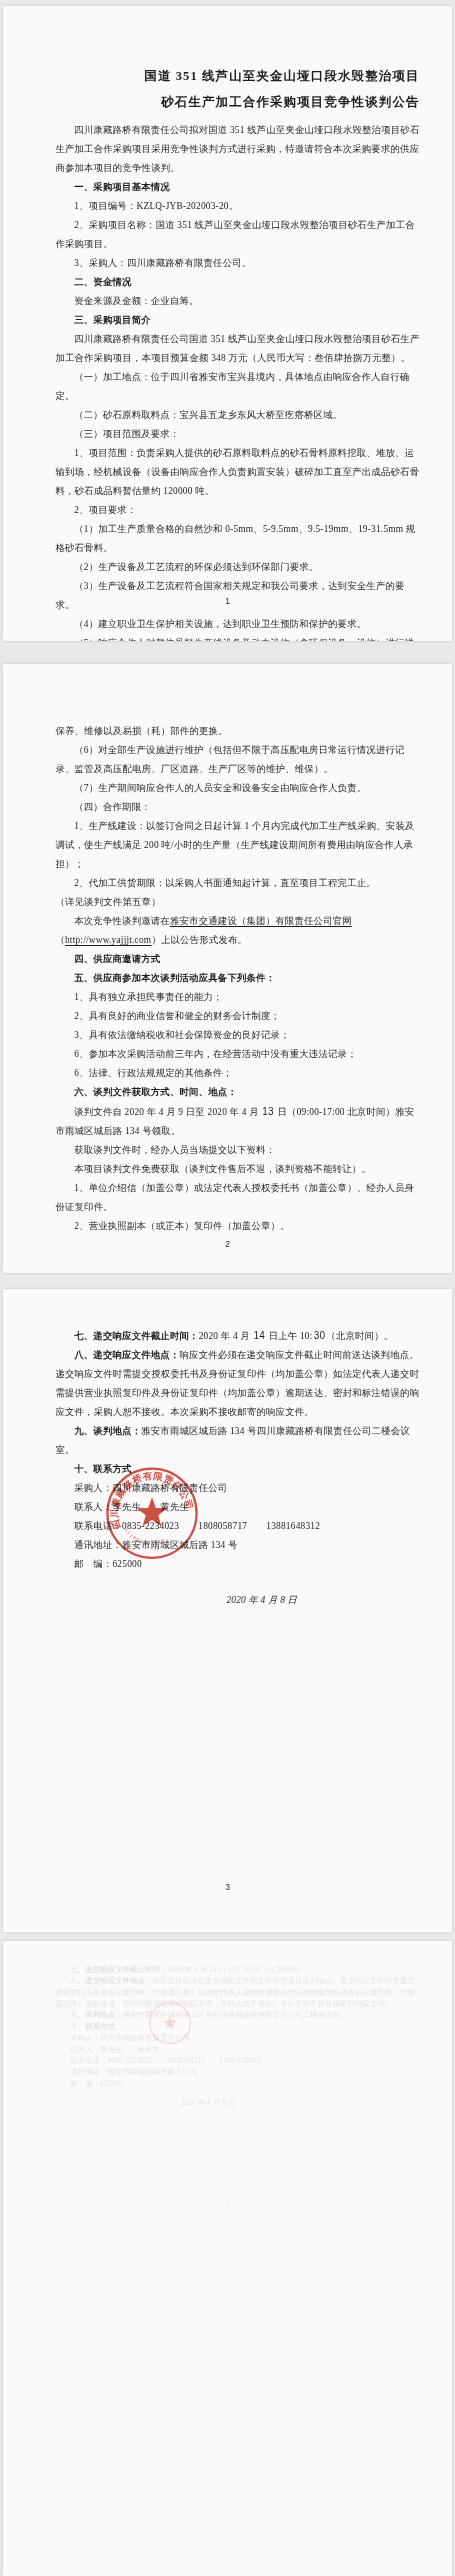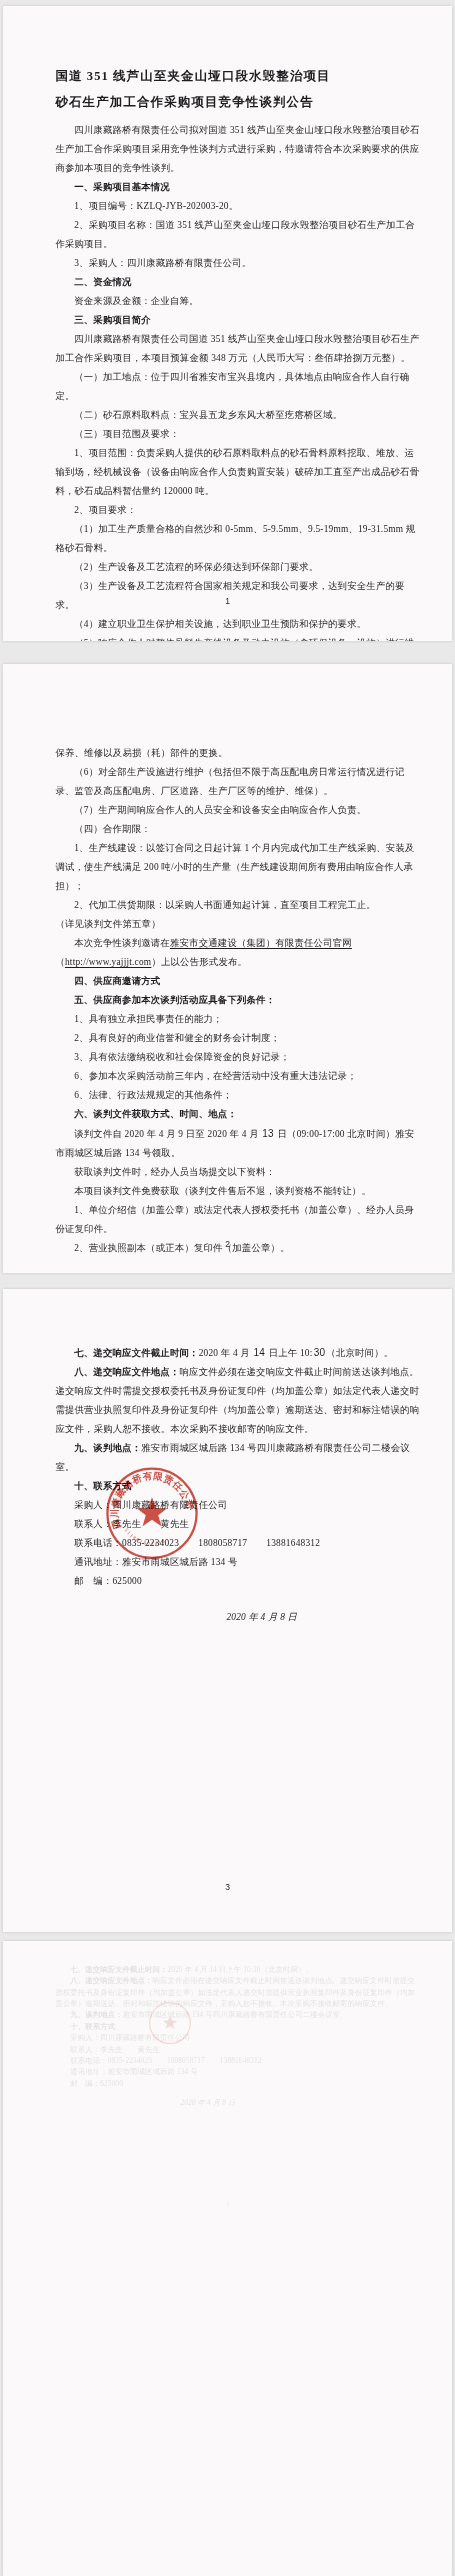--- a/index.html
+++ b/index.html
@@ -5,23 +5,23 @@
   html,body{margin:0;padding:0;}
   body{background:#e9e9e9;font-family:"Liberation Serif","DejaVu Serif",serif;color:#1d1d20;}
   .doc{width:455px;margin:0 auto;padding-top:5.7px;}
   .page{position:relative;background:#fbf9f9;margin:0 3.4px;box-shadow:0 0 2.8px rgba(0,0,0,.16);overflow:hidden;}
   .page1{height:635px;margin-bottom:23px;}
   .page2{height:609px;margin-bottom:16px;}
   .page3{height:643px;margin-bottom:9px;}
   .page4{height:636px;}
   .content{padding:0 32px 0 52px;font-size:9.4px;line-height:19px;letter-spacing:0.2px;}
   .page1 .content{padding-top:57px;}
-  .page2 .content{padding-top:80px;}
-  .page3 .content{padding-top:54px;}
-  .title{font-size:12.5px;font-weight:bold;text-align:left;line-height:26px;margin:0 0 6.8px 0;letter-spacing:1.1px;}
+  .page2 .content{padding-top:58px;}
+  .page3 .content{padding-top:37px;}
+  .title{font-size:12.5px;font-weight:bold;text-align:right;line-height:26px;margin:0 0 6.8px 0;letter-spacing:1.1px;}
   .title span{display:block;}
   p{margin:0;}
   .ind{text-indent:2em;}
   .bold{font-weight:bold;}
   .fill{font-family:"Liberation Sans","DejaVu Sans",sans-serif;background:#ffffff;padding:0 1.1px;font-size:10px;}
   .u{text-decoration:underline;text-underline-offset:2.3px;}
   .pageno{position:absolute;left:0;right:0;text-align:center;font-size:8.5px;font-family:"Liberation Sans",sans-serif;}
   .page1 .pageno{bottom:35px;}
   .page2 .pageno{bottom:24px;}
   .page3 .pageno{bottom:40px;}

